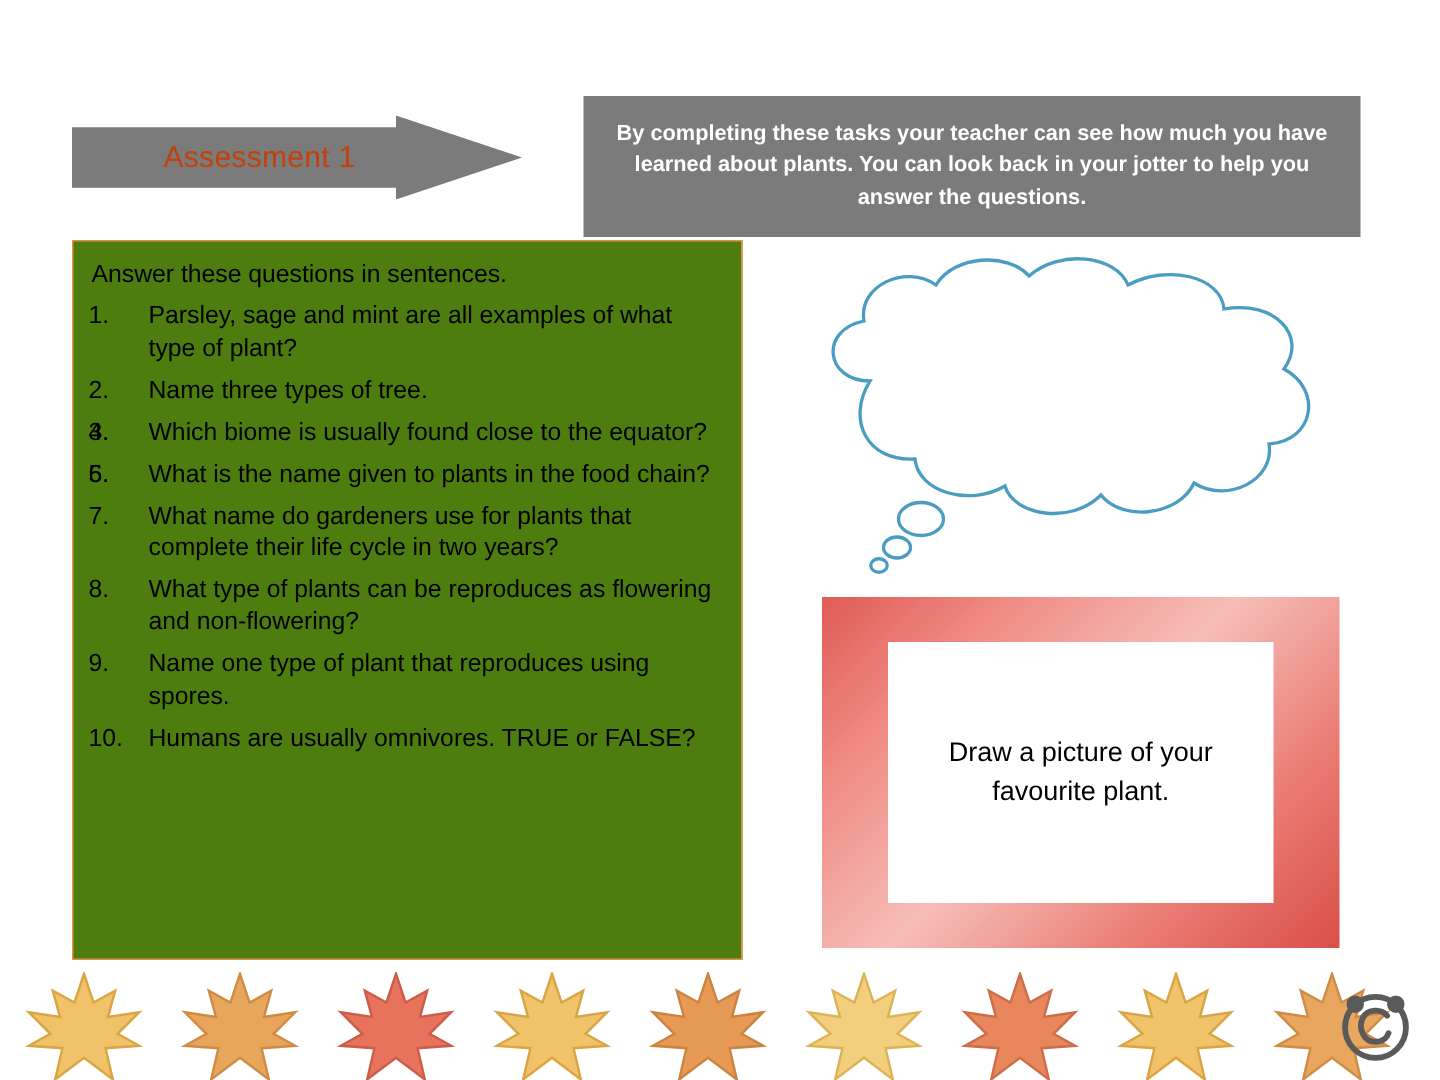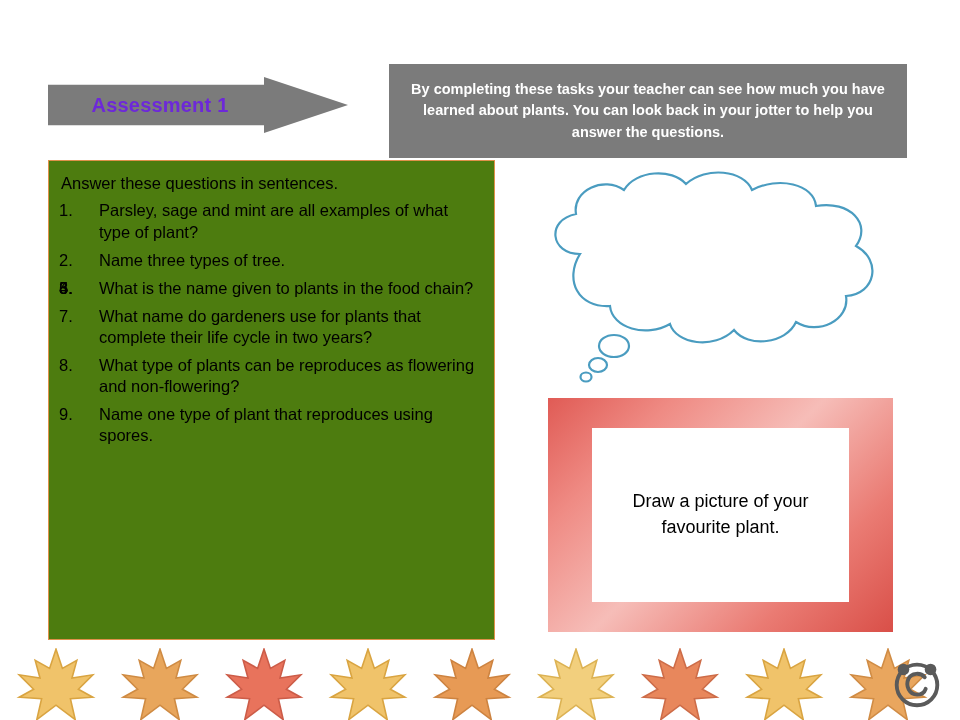--- a/index.html
+++ b/index.html
@@ -35,30 +35,30 @@
     position: absolute;
     left: 0;
     top: 0;
     width: 300px;
     height: 56px;
     background: #7b7b7b;
     clip-path: polygon(0% 14%, 72% 14%, 72% 0%, 100% 50%, 72% 100%, 72% 86%, 0% 86%);
   }
   .arrow-banner .arrow-label {
     position: absolute;
-    left: 3px;
+    left: 16px;
     top: 0;
     width: 218px;
     height: 56px;
     display: flex;
     align-items: center;
     justify-content: center;
-    color: #6d28d9;
+    color: #c2410c;
     font-size: 20px;
-    font-weight: bold;
+    font-weight: normal;
     letter-spacing: 0.2px;
   }
 
   .intro-box {
     position: absolute;
     left: 389px;
     top: 6px;
     width: 518px;
     height: 94px;
     background: #7b7b7b;
@@ -211,39 +211,44 @@
     </li>
     <li>
       <span class="qnum">2.</span>
       <span>Name three types of tree.</span>
     </li>
     <li>
       <span class="qnum">3.</span>
     </li>
     <li>
       <span class="qnum">4.</span>
+      <span>Which biome is usually found close to the equator?</span>
     </li>
     <li>
       <span class="qnum">5.</span>
     </li>
     <li>
       <span class="qnum">6.</span>
       <span>What is the name given to plants in the food chain?</span>
     </li>
     <li>
       <span class="qnum">7.</span>
       <span>What name do gardeners use for plants that complete their life cycle in two years?</span>
     </li>
     <li>
       <span class="qnum">8.</span>
       <span>What type of plants can be reproduces as flowering and non-flowering?</span>
     </li>
     <li>
       <span class="qnum">9.</span>
       <span>Name one type of plant that reproduces using spores.</span>
+    </li>
+    <li>
+      <span class="qnum">10.</span>
+      <span>Humans are usually omnivores. TRUE or FALSE?</span>
     </li>
   </ol>
 </div>
 
 <div class="cloud-wrap">
   <svg width="400" height="230" viewBox="0 0 400 230">
     <g fill="none" stroke="#4a9cc0" stroke-width="2.2">
       <path d="M 60 86
                C 30 86, 26 52, 56 46
                C 52 22, 84 8, 104 22

